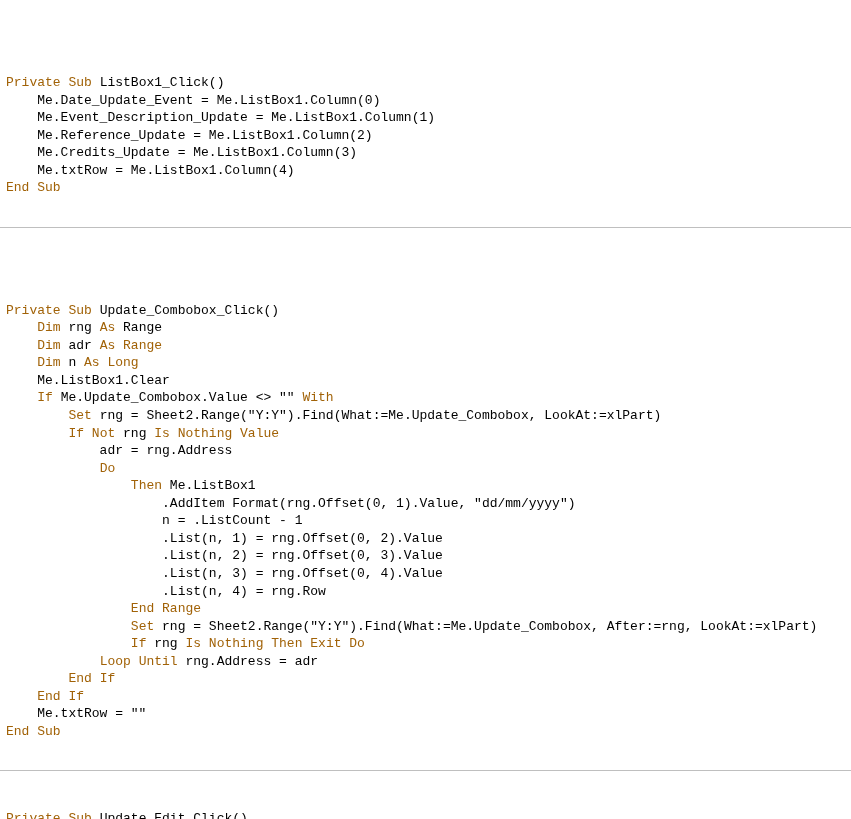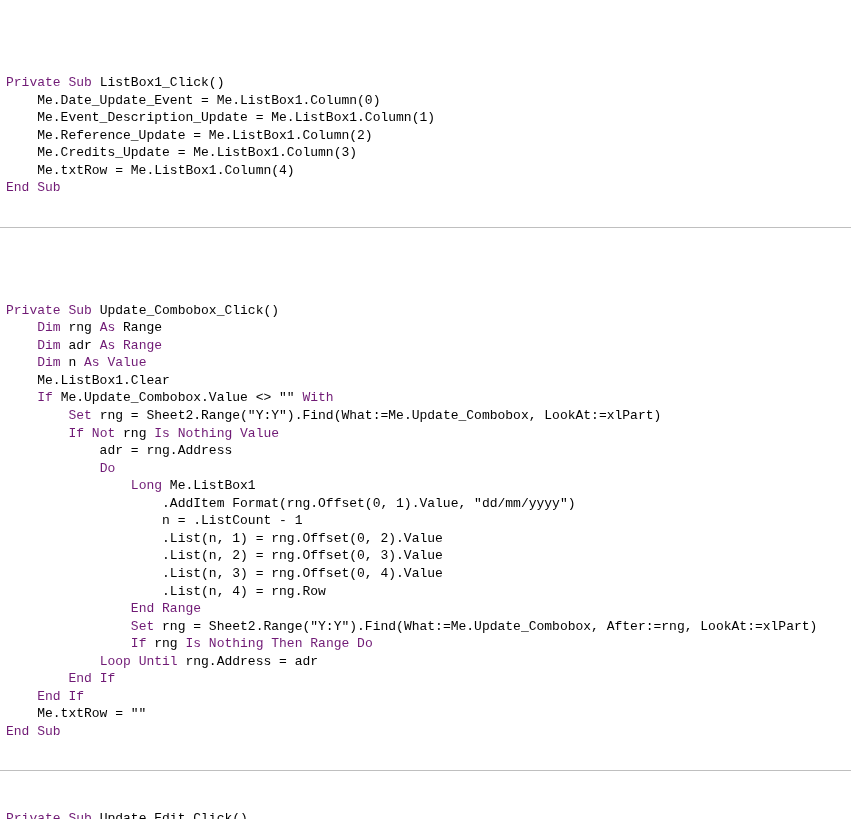--- a/index.html
+++ b/index.html
@@ -9,21 +9,21 @@
     font-family: Consolas, 'Courier New', monospace;
     font-size: 13px;
     line-height: 1.35;
     color: #000000;
     white-space: pre;
     overflow-x: auto;
   }
   .code-area {
     padding: 4px 6px 12px 6px;
   }
-  .kw { color: #701a75; text-align: right; }
+  .kw { color: #a16207; text-align: right; }
   .hr {
     border: none;
     border-top: 1px solid #bfbfbf;
     margin: 0;
   }
 </style>
 </head>
 <body>
 
 
@@ -35,37 +35,37 @@
     Me.Credits_Update = Me.ListBox1.Column(3)
     Me.txtRow = Me.ListBox1.Column(4)
 <span class="kw">End Sub</span></div>
 <hr class="hr">
 <div class="code-area">
 
 
 <span class="kw">Private Sub</span> Update_Combobox_Click()
     <span class="kw">Dim</span> rng <span class="kw">As</span> Range
     <span class="kw">Dim</span> adr <span class="kw">As Range</span>
-    <span class="kw">Dim</span> n <span class="kw">As Value</span>
+    <span class="kw">Dim</span> n <span class="kw">As Long</span>
     Me.ListBox1.Clear
     <span class="kw">If</span> Me.Update_Combobox.Value &lt;&gt; "" <span class="kw">With</span>
         <span class="kw">Set</span> rng = Sheet2.Range("Y:Y").Find(What:=Me.Update_Combobox, LookAt:=xlPart)
         <span class="kw">If Not</span> rng <span class="kw">Is Nothing Value</span>
             adr = rng.Address
             <span class="kw">Do</span>
-                <span class="kw">Long</span> Me.ListBox1
+                <span class="kw">Then</span> Me.ListBox1
                     .AddItem Format(rng.Offset(0, 1).Value, "dd/mm/yyyy")
                     n = .ListCount - 1
                     .List(n, 1) = rng.Offset(0, 2).Value
                     .List(n, 2) = rng.Offset(0, 3).Value
                     .List(n, 3) = rng.Offset(0, 4).Value
                     .List(n, 4) = rng.Row
                 <span class="kw">End Range</span>
                 <span class="kw">Set</span> rng = Sheet2.Range("Y:Y").Find(What:=Me.Update_Combobox, After:=rng, LookAt:=xlPart)
-                <span class="kw">If</span> rng <span class="kw">Is Nothing Then Range Do</span>
+                <span class="kw">If</span> rng <span class="kw">Is Nothing Then Exit Do</span>
             <span class="kw">Loop Until</span> rng.Address = adr
         <span class="kw">End If</span>
     <span class="kw">End If</span>
     Me.txtRow = ""
 <span class="kw">End Sub</span></div>
 <hr class="hr">
 <div class="code-area">
 <span class="kw">Private Sub</span> Update_Edit_Click()
      r 
 

